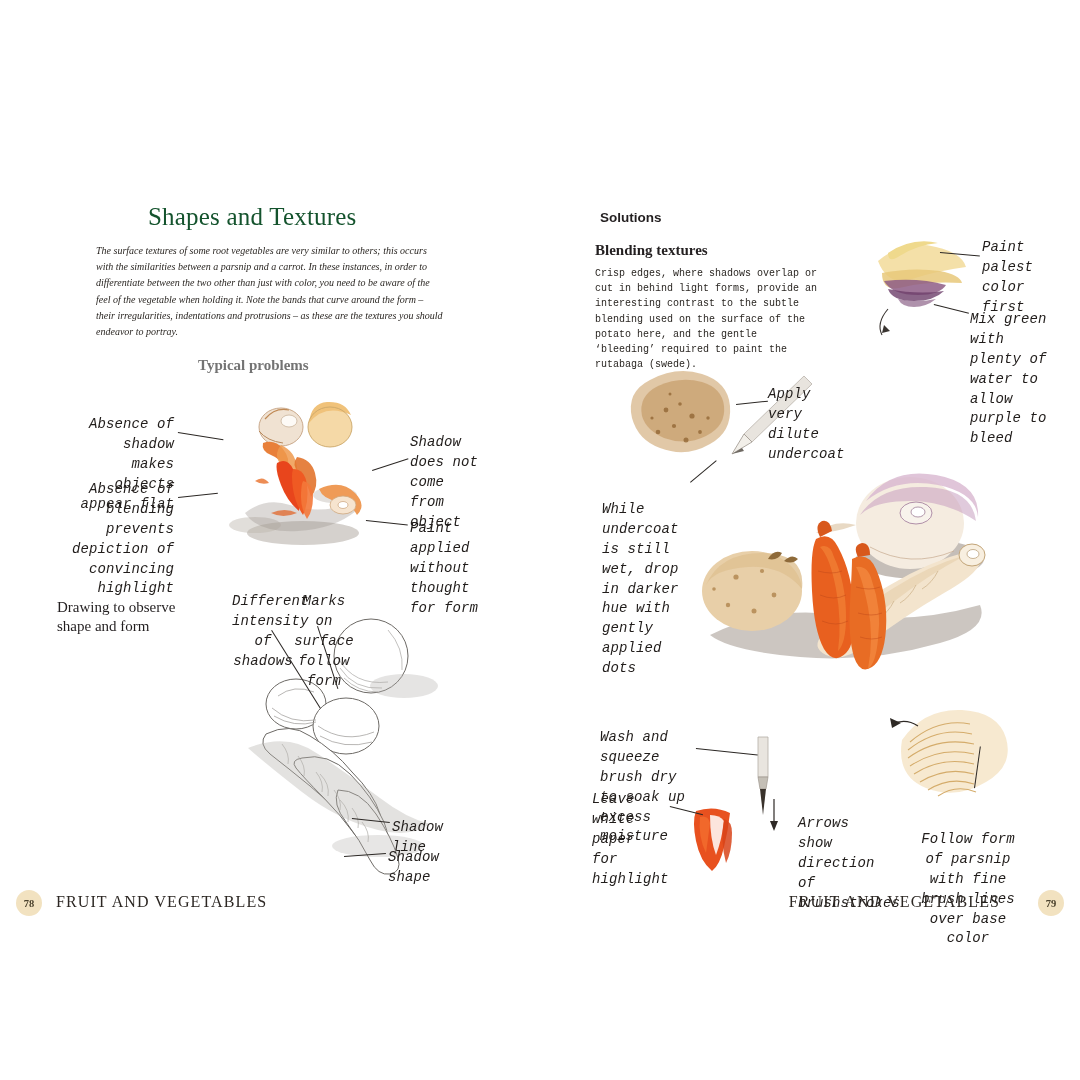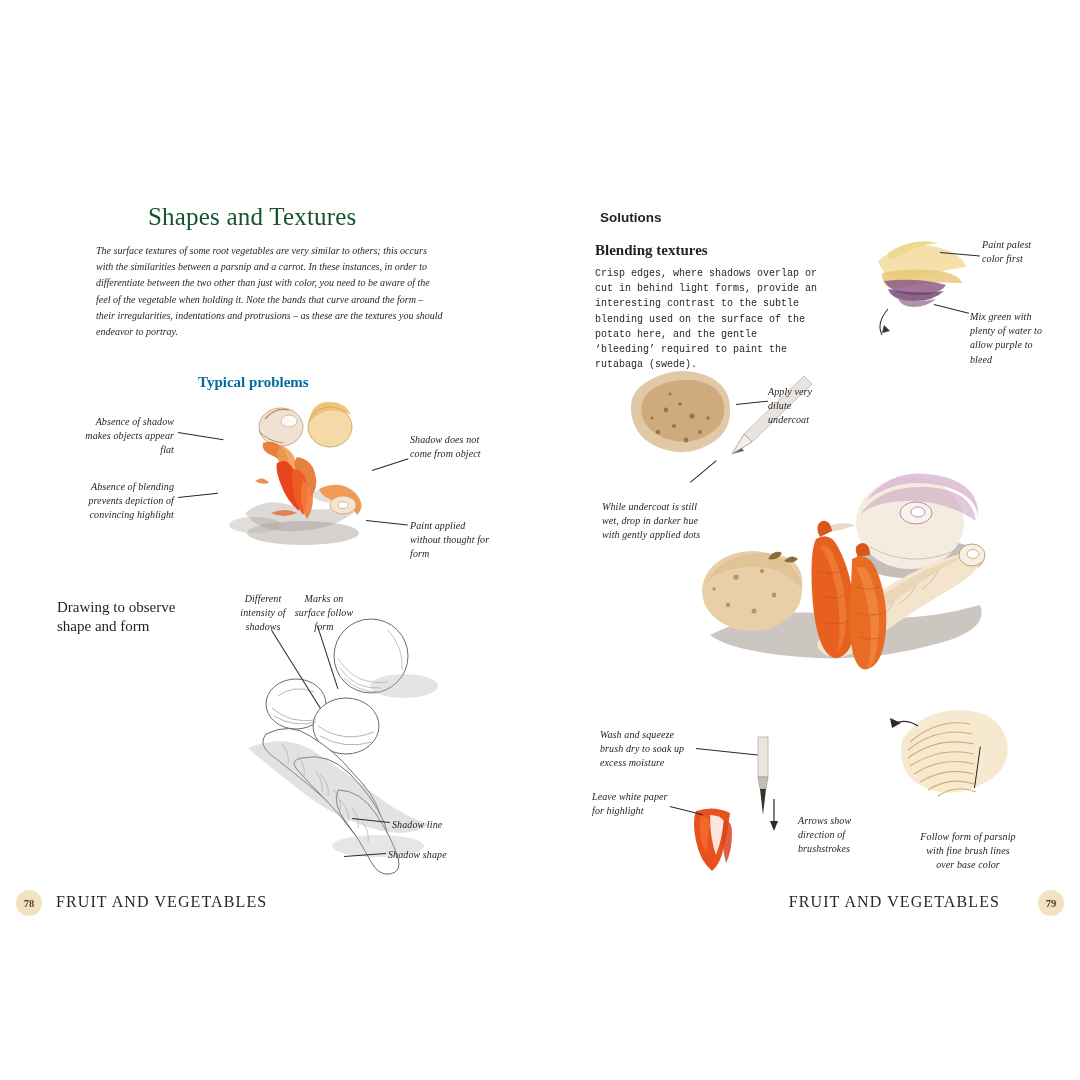--- a/index.html
+++ b/index.html
@@ -24,22 +24,21 @@
   .page-title {
     font-family: "Liberation Serif", serif;
     font-size: 25px;
     letter-spacing: .2px;
     color: #14532d;
   }
   .section-head-serif {
     font-family: "Liberation Serif", serif;
     font-weight: bold;
     font-size: 15px;
-    color: #0369a1;
-    margin-top: 17px;
+    color: #737373;
   }
   .section-head-sans {
     font-family: "Liberation Sans", sans-serif;
     font-weight: bold;
     font-size: 13.5px;
     color: #231f20;
   }
   .subhead-serif {
     font-family: "Liberation Serif", serif;
     font-size: 15px;
@@ -56,23 +55,23 @@
   .body-sans {
     font-family: Liberation Mono, monospace;
     font-size: 10px;
     line-height: 1.52;
     color: #2a2622;
   }
 
   
   .anno {
     position: absolute;
-    font-family: Liberation Serif, serif;
+    font-family: Liberation Mono, monospace;
     font-style: italic;
-    font-size: 10px;
+    font-size: 14px;
     line-height: 1.42;
     color: #211d1b;
     letter-spacing: .1px;
   }
   .anno.r { text-align: right; }
   .anno.c { text-align: center; }
 
   
   .line {
     position: absolute;

